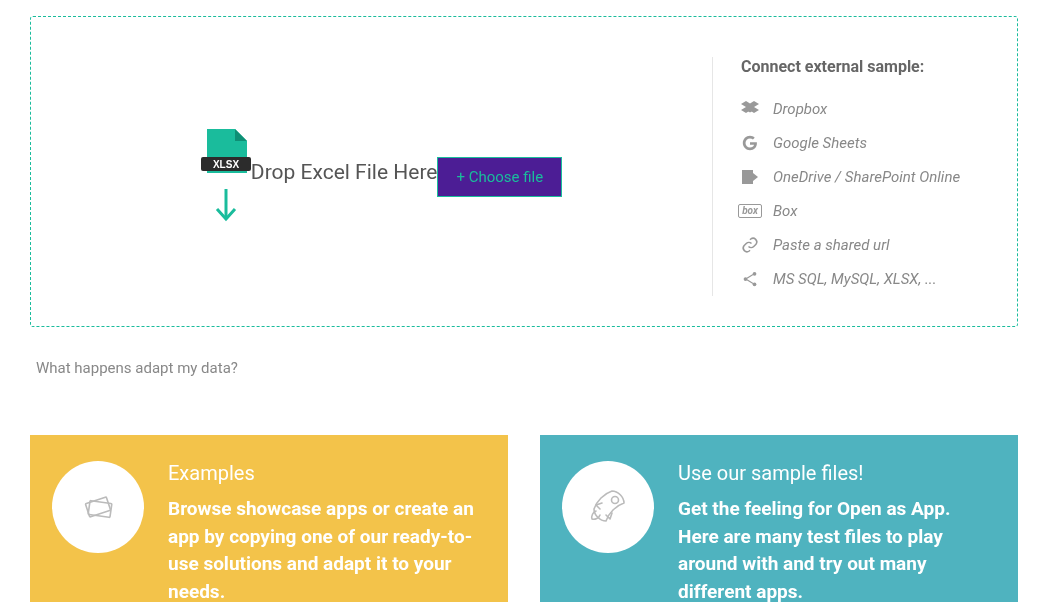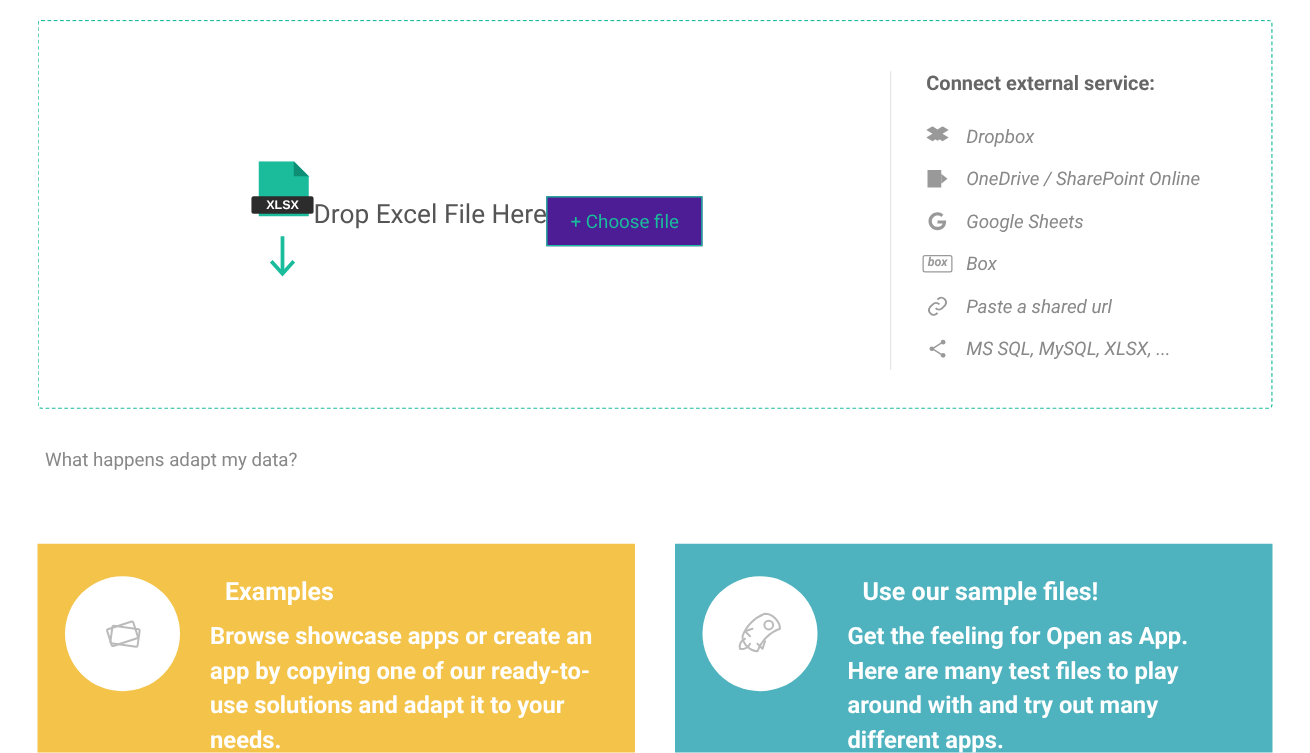--- a/index.html
+++ b/index.html
@@ -101,23 +101,22 @@
     height: 92px;
     border-radius: 50%;
     background: #fff;
     display: flex;
     align-items: center;
     justify-content: center;
     flex-shrink: 0;
   }
   .card h3 {
     font-size: 20px;
-    font-weight: 700;
+    font-weight: 400;
     margin-bottom: 10px;
-    margin-left: 12px;
   }
   .card p {
     font-size: 19px;
     line-height: 1.45;
     font-weight: 700;
   }
   .box-text {
     font-size: 10px;
     font-weight: 700;
     border: 1.3px solid #999;
@@ -142,48 +141,48 @@
       <svg width="24" height="38" viewBox="0 0 24 38">
         <line x1="12" y1="2" x2="12" y2="30" stroke="#1abc9c" stroke-width="3"></line>
         <polyline points="3,22 12,32 21,22" fill="none" stroke="#1abc9c" stroke-width="3"></polyline>
       </svg>
     </div>
     <div class="drop-title">Drop Excel File Here</div>
     <button class="choose-btn">+ Choose file</button>
   </div>
 
   <div class="services">
-    <div class="services-title">Connect external service:</div>
+    <div class="services-title">Connect external sample:</div>
 
     <div class="service-item">
       <span class="svc-icon">
         <svg width="18" height="16" viewBox="0 0 18 16">
             <path fill="#999" d="M5 0L0 3l5 3L0 9l5 3 4-2.6L13 12l5-3-5-3 5-3-5-3-4 2.6L5 0zm4 6.4L5 9l4 2.6L13 9 9 6.4z"></path>
           </svg>
       </span>
       <span>Dropbox</span>
+    </div>
+
+    <div class="service-item">
+      <span class="svc-icon">
+        <svg width="18" height="18" viewBox="0 0 24 24">
+            <path fill="#999" d="M21.35 11.1H12v3.2h5.4c-.6 2.3-2.6 3.6-5.4 3.6-3.3 0-6-2.7-6-6s2.7-6 6-6c1.5 0 2.9.5 3.9 1.5l2.4-2.4C16.6 3.3 14.4 2.4 12 2.4 6.7 2.4 2.4 6.7 2.4 12S6.7 21.6 12 21.6c5.5 0 9.2-3.9 9.2-9.3 0-.4 0-.8-.05-1.2z"></path>
+          </svg>
+      </span>
+      <span>Google Sheets</span>
     </div>
 
     <div class="service-item">
       <span class="svc-icon">
         <svg width="18" height="18" viewBox="0 0 18 18">
             <rect x="1" y="2" width="11" height="14" fill="#999"></rect>
             <polygon points="12,5 17,9 12,13" fill="#999"></polygon>
           </svg>
       </span>
       <span>OneDrive / SharePoint Online</span>
-    </div>
-
-    <div class="service-item">
-      <span class="svc-icon">
-        <svg width="18" height="18" viewBox="0 0 24 24">
-            <path fill="#999" d="M21.35 11.1H12v3.2h5.4c-.6 2.3-2.6 3.6-5.4 3.6-3.3 0-6-2.7-6-6s2.7-6 6-6c1.5 0 2.9.5 3.9 1.5l2.4-2.4C16.6 3.3 14.4 2.4 12 2.4 6.7 2.4 2.4 6.7 2.4 12S6.7 21.6 12 21.6c5.5 0 9.2-3.9 9.2-9.3 0-.4 0-.8-.05-1.2z"></path>
-          </svg>
-      </span>
-      <span>Google Sheets</span>
     </div>
 
     <div class="service-item">
       <span class="svc-icon">
         <span class="box-text">box</span>
       </span>
       <span>Box</span>
     </div>
 
     <div class="service-item">

